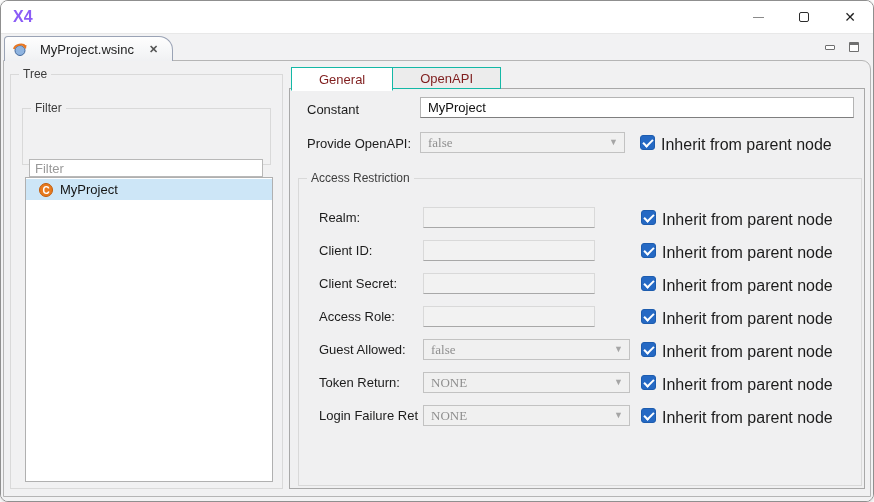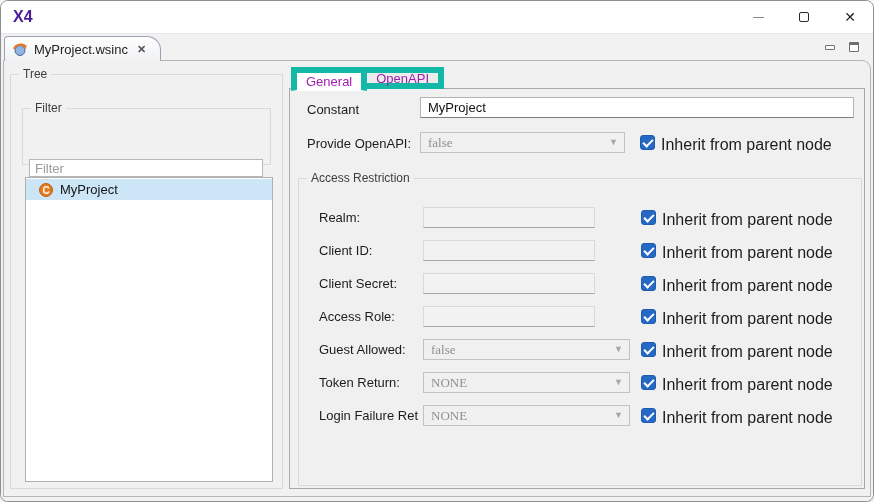--- a/index.html
+++ b/index.html
@@ -1,29 +1,29 @@
 <!DOCTYPE html>
 <html><head>
 <meta charset="utf-8">
 <style>
   html,body{margin:0;padding:0;background:#ffffff;font-family:"Liberation Sans",sans-serif;}
   *{box-sizing:border-box;}
   .window{position:relative;width:874px;height:502px;border:1px solid #8f8f8f;border-radius:8px;
           overflow:hidden;background:#ffffff;box-shadow:0 1px 4px rgba(0,0,0,.18);}
   
   .titlebar{position:absolute;top:0;left:0;right:0;height:32px;background:#ffffff;display:flex;align-items:center;}
-  .logo{margin-left:12px;font-size:16px;font-weight:700;color:#4c1d95;letter-spacing:0;}
+  .logo{margin-left:12px;font-size:16px;font-weight:700;color:#8b5cf6;letter-spacing:0;}
   .win-controls{margin-left:auto;display:flex;height:100%;}
   .win-btn{width:46px;height:100%;display:flex;align-items:center;justify-content:center;cursor:default;}
   .glyph-min{width:11px;height:1px;background:#8a8a8a;}
   .glyph-max{width:10px;height:10px;border:1px solid #2b2b2b;border-radius:2px;}
   .glyph-close{font-size:14px;color:#1f1f1f;line-height:1;}
   
   .workbench{position:absolute;top:32px;left:0;right:0;bottom:0;background:#f2f2f3;border-top:1px solid #e8e8e8;}
-  .editor-tab{position:absolute;top:2px;left:3px;height:25px;z-index:3;display:flex;align-items:center;gap:6px;
+  .editor-tab{position:absolute;top:2px;left:3px;height:25px;z-index:3;display:flex;align-items:center;gap:12px;
               padding:0 14px 0 7px;background:linear-gradient(#fefefe,#f0f1f3);
               border:1px solid #9aa3b5;border-bottom:none;border-radius:4px 14px 0 0;font-size:13px;color:#222;}
   .tab-close{font-size:11px;color:#555;margin-left:3px;font-weight:700;}
   .view-controls{position:absolute;top:8px;right:14px;display:flex;gap:14px;z-index:4;align-items:center;}
   .view-min{width:10px;height:5px;border:1px solid #6f6f6f;background:#fdfdfd;border-radius:1px;}
   .view-max{width:10px;height:10px;border:1px solid #6f6f6f;border-top-width:3px;background:#fdfdfd;border-radius:1px;}
   .content{position:absolute;top:26px;left:2px;right:2px;bottom:4px;background:#f1f1f2;
            border:1px solid #b5b5b5;border-radius:0 9px 0 0;}
   
   fieldset{margin:0;padding:0;border:1px solid #d9d9d9;background:transparent;}
@@ -38,22 +38,22 @@
                 font-size:13px;padding:0 5px;color:#222;font-family:"Liberation Sans",sans-serif;}
   .filter-input::placeholder{color:#9a9a9a;}
   .tree-list{position:absolute;left:14px;top:96px;right:9px;bottom:6px;background:#ffffff;border:1px solid #b0b0b0;overflow:hidden;}
   .tree-item{height:21px;display:flex;align-items:center;gap:7px;padding-left:13px;font-size:13px;color:#141414;margin-top:1px;}
   .tree-item.selected{background:#cde6f7;}
   .const-icon{width:14px;height:14px;border-radius:50%;background:#e87a1e;border:1px solid #c25d0c;color:#ffffff;
               font-size:10px;font-weight:700;line-height:13px;text-align:center;}
   
   .props{position:absolute;left:285px;top:6px;right:5px;bottom:7px;}
   .prop-tabs{position:relative;display:flex;height:22px;margin-left:2px;z-index:2;}
-  .ptab{display:flex;align-items:center;padding:0 9px;font-size:13px;color:#a21caf;background:#ececec;
-        border:6px solid #14b8a6;}
+  .ptab{display:flex;align-items:center;padding:0 27px;font-size:13px;color:#7f1d1d;background:#ececec;
+        border:1px solid #14b8a6;}
   .ptab + .ptab{border-left:none;}
   .ptab.active{background:#ffffff;border-bottom:1px solid #ffffff;margin-bottom:-2px;z-index:3;}
   .form{position:absolute;top:21px;left:0;right:0;bottom:0;background:#f0f0f1;border:1px solid #a8a8a8;}
   .lbl{position:absolute;font-size:13px;color:#1c1c1c;white-space:nowrap;}
   .lbl-constant{left:17px;top:13px;}
   .input-constant{position:absolute;left:130px;top:8px;width:434px;height:21px;border:1px solid #b4b4b4;
                   border-bottom-color:#7e7e7e;background:#ffffff;font-size:13px;padding:0 7px;color:#111;
                   font-family:"Liberation Sans",sans-serif;}
   .dropdown{display:flex;align-items:center;background:#f0f0f0;border:1px solid #c2c2c2;height:21px;
             padding:0 6px 0 7px;color:#8f8f8f;font-size:13px;font-family:Liberation Serif, serif;}

